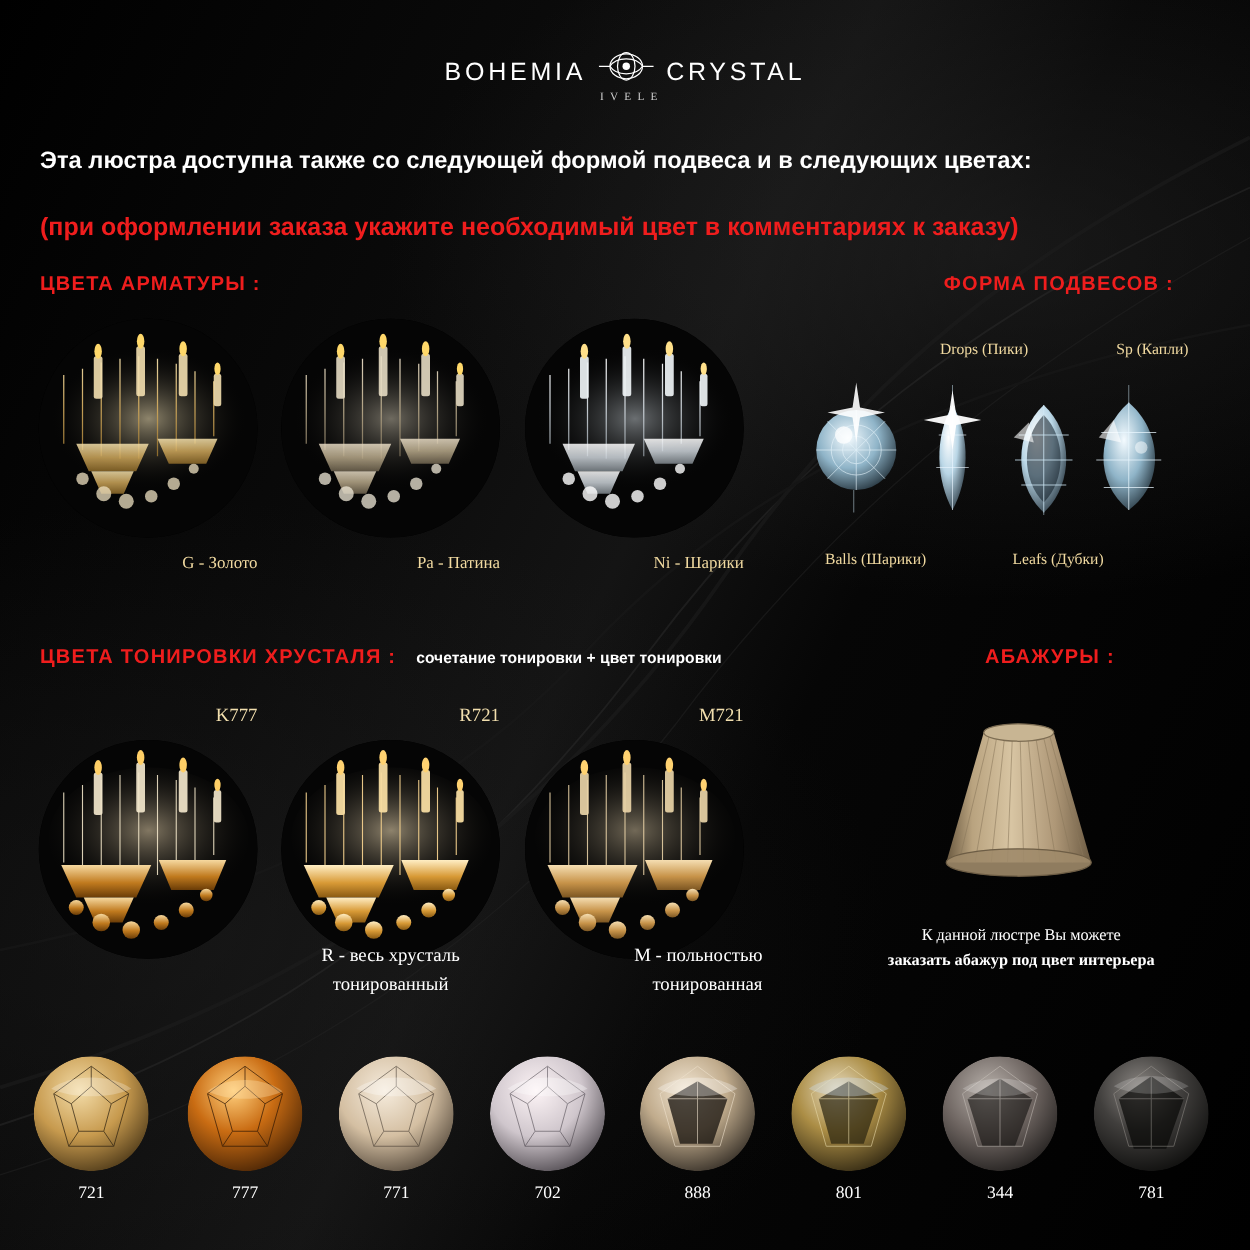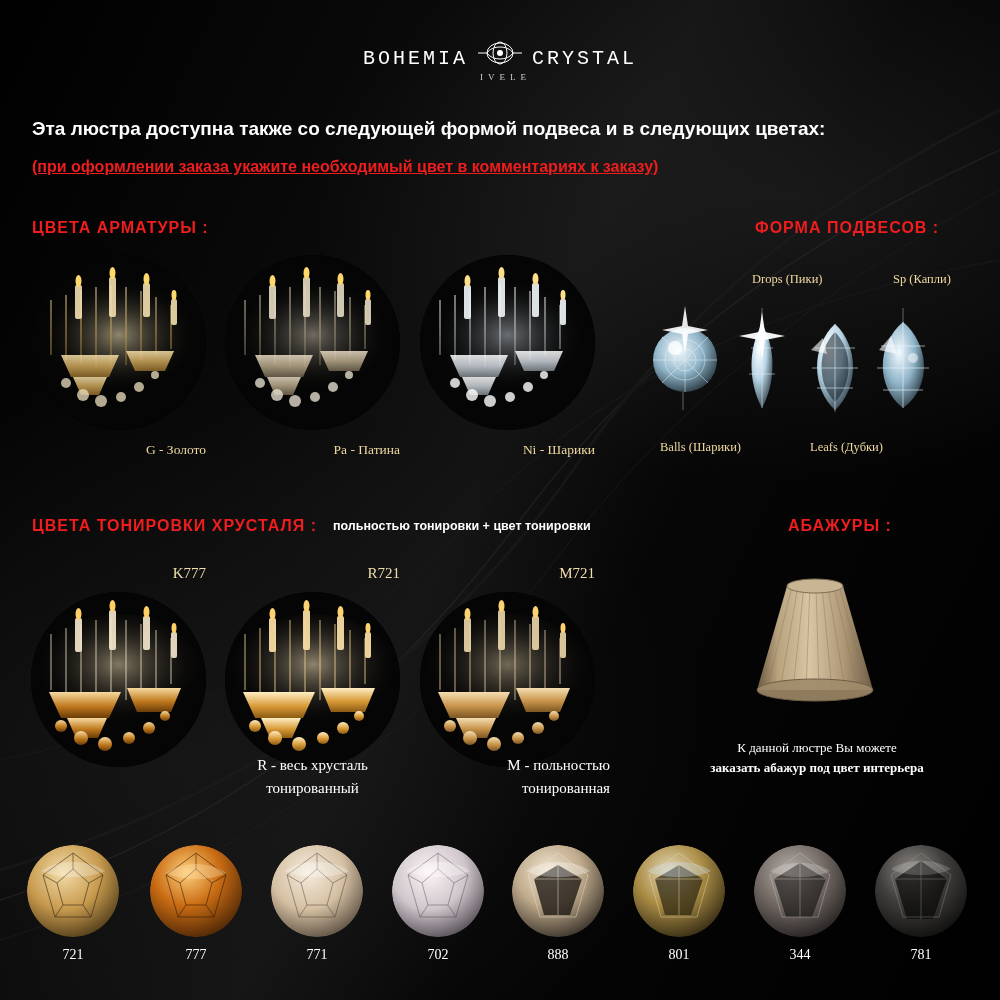--- a/index.html
+++ b/index.html
@@ -23,21 +23,21 @@
   .swoosh { position: absolute; pointer-events: none; }
   
   .logo-wrap {
     position: absolute; top: 36px; left: 0; width: 1000px;
     display: flex; align-items: center; justify-content: center;
     flex-direction: column;
   }
   .logo-row { display: flex; align-items: center; gap: 10px; }
   .logo-text {
     color: #fff;
-    font-family: Liberation Mono, monospace;
+    font-family: Liberation Sans, sans-serif;
     font-size: 20px;
     letter-spacing: 3px;
     margin-top: 11px;
   }
   .logo-mark { width: 44px; height: 30px; }
   .logo-sub {
     color: #cfcfcf;
     font-family: "Liberation Serif", serif;
     font-size: 9px;
     letter-spacing: 5px;
@@ -45,21 +45,21 @@
     margin-left: 11px;
   }
   
   .head-line {
     position: absolute; left: 32px; width: 940px;
     color: #fff;
     font-size: 19px;
     font-weight: bold;
   }
   .head-line.l1 { top: 118px; }
-  .head-line.l2 { top: 158px; color: #ef1d1d; font-size: 16px; text-decoration: underline; }
+  .head-line.l2 { top: 171px; color: #ef1d1d; font-size: 20px; }
 
   .section-title {
     position: absolute;
     color: #ef1d1d;
     font-size: 16px;
     font-weight: bold;
     letter-spacing: 1px;
   }
   .sub-note {
     position: absolute;
@@ -348,21 +348,21 @@
       <path d="M258,34 C284,56 288,98 258,120 C230,98 232,56 258,34 Z" fill="url(#crysB)"></path>
       <g stroke="#e9f7ff" stroke-width="0.7" opacity="0.85" fill="none">
         <path d="M258,34 L258,120 M236,58 L280,58 M232,80 L284,80 M238,102 L278,102"></path>
       </g>
       <path d="M246,48 L252,66 L234,62 Z" fill="#ffffff" opacity="0.6"></path>
       <circle cx="268" cy="70" r="5" fill="#ffffff" opacity="0.5"></circle>
     </g>
   </svg>
 
   <div class="section-title" style="left:32px; top:517px;">ЦВЕТА  ТОНИРОВКИ  ХРУСТАЛЯ :</div>
-  <div class="sub-note" style="left:333px; top:519px;">польностью тонировки + цвет тонировки</div>
+  <div class="sub-note" style="left:333px; top:519px;">сочетание тонировки + цвет тонировки</div>
 
   <div class="cap gold-top" style="left:31px; top:565px; width:175px;">K777</div>
   <div class="cap gold-top" style="left:225px; top:565px; width:175px;">R721</div>
   <div class="cap gold-top" style="left:420px; top:565px; width:175px;">M721</div>
 
   <div class="circle" style="left:31px; top:592px; width:175px; height:175px;">
     <svg class="chandelier" viewBox="0 0 175 175">
       <defs>
         <linearGradient id="amb1" x1="0" y1="0" x2="0" y2="1">
           <stop offset="0" stop-color="#f6d9a0"></stop>

